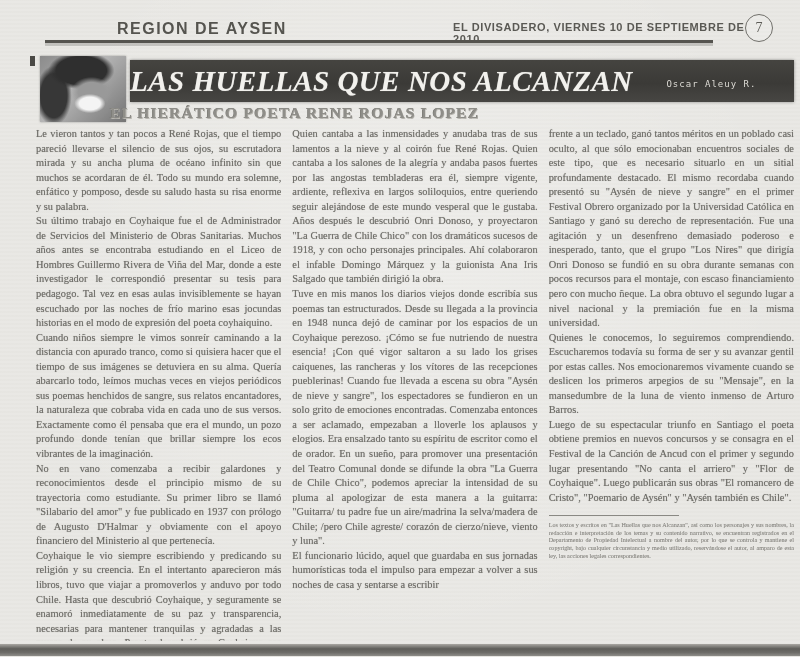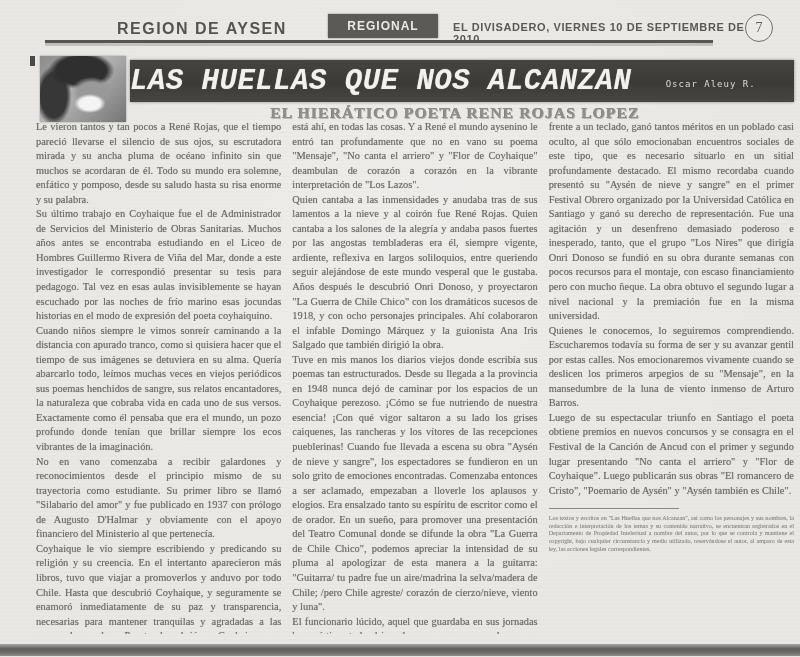--- a/index.html
+++ b/index.html
@@ -54,40 +54,40 @@
     box-shadow:0 0 2px rgba(0,0,0,.35);
   }
   .corner-mark{position:absolute;left:30px;top:56px;width:5px;height:10px;background:#4a4945;}
   .title-banner{
     position:absolute;left:130px;right:6px;top:60px;height:42px;
     background:linear-gradient(180deg,#454440 0%,#3b3a37 55%,#474643 100%);
     display:flex;align-items:center;box-shadow:0 0 3px rgba(0,0,0,.4);
   }
   .article-title{
     flex:1;text-align:center;color:#f2f1ed;
-    font-family:Liberation Mono, monospace;font-weight:bold;font-style:italic;
+    font-family:Liberation Serif, serif;font-weight:bold;font-style:italic;
     font-size:29px;letter-spacing:.5px;white-space:nowrap;
     text-shadow:0 0 1px rgba(255,255,255,.45);
     padding-right:6px;
   }
   .byline{
     width:180px;padding-right:10px;text-align:center;color:#dcdad4;
     font-family:"DejaVu Sans Mono", monospace;font-size:8.5px;line-height:11px;margin-top:6px;
   }
   .byline .byline-author{font-size:9px;letter-spacing:1px;}
   .article-subtitle{
-    position:absolute;left:110px;width:530px;top:104px;text-align:right;
+    position:absolute;left:110px;width:530px;top:104px;text-align:left;
     font-family:"Liberation Serif", serif;font-weight:bold;
     font-size:15.5px;letter-spacing:1.2px;color:#8f8e89;
     text-shadow:0.6px 0.6px 0 #b7b5af, -0.4px -0.4px 0 #6f6e69;
     white-space:nowrap;
   }
   
   .article-body{
-    position:absolute;left:36px;top:120px;width:758px;height:514px;
+    position:absolute;left:36px;top:127px;width:758px;height:514px;
     display:flex;gap:11px;
   }
   .column{
     flex:1;height:514px;overflow:hidden;
     text-align:justify;color:#6e6d68;
     font-size:10.4px;line-height:14.55px;
     text-shadow:0 0 0.7px rgba(110,109,104,.65);
   }
   .column p{margin:0;}
   .footnote-divider{
@@ -103,21 +103,20 @@
     background:linear-gradient(180deg,#a9a7a2 0%,#5f5e5a 40%,#6c6b67 70%,#8e8d89 100%);
   }
 </style>
 </head>
 <body>
 
 <div class="scan-vignette"></div>
 
 <div class="masthead">
   <div class="region-label">REGION DE AYSEN</div>
-  <div class="section-badge">REGIONAL</div>
   <div class="masthead-date">EL DIVISADERO, VIERNES 10 DE SEPTIEMBRE DE 2010</div>
   <div class="page-number-badge">7</div>
 </div>
 <div class="header-rule"></div>
 
 <div class="corner-mark"></div>
 <div class="author-photo"></div>
 <div class="title-banner">
   <div class="article-title">LAS HUELLAS QUE NOS ALCANZAN</div>
   <div class="byline">
@@ -128,21 +127,20 @@
 
 <div class="article-body">
   <div class="column">
     <p>Le vieron tantos y tan pocos a René Rojas, que el tiempo pareció llevarse el silencio de sus ojos, su escrutadora mirada y su ancha pluma de océano infinito sin que muchos se acordaran de él. Todo su mundo era solemne, enfático y pomposo, desde su saludo hasta su risa enorme y su palabra.</p>
     <p>Su último trabajo en Coyhaique fue el de Administrador de Servicios del Ministerio de Obras Sanitarias. Muchos años antes se encontraba estudiando en el Liceo de Hombres Guillermo Rivera de Viña del Mar, donde a este investigador le correspondió presentar su tesis para pedagogo. Tal vez en esas aulas invisiblemente se hayan escuchado por las noches de frío marino esas jocundas historias en el modo de expresión del poeta coyhaiquino.</p>
     <p>Cuando niños siempre le vimos sonreír caminando a la distancia con apurado tranco, como si quisiera hacer que el tiempo de sus imágenes se detuviera en su alma. Quería abarcarlo todo, leímos muchas veces en viejos periódicos sus poemas henchidos de sangre, sus relatos encantadores, la naturaleza que cobraba vida en cada uno de sus versos. Exactamente como él pensaba que era el mundo, un pozo profundo donde tenían que brillar siempre los ecos vibrantes de la imaginación.</p>
     <p>No en vano comenzaba a recibir galardones y reconocimientos desde el principio mismo de su trayectoria como estudiante. Su primer libro se llamó "Silabario del amor" y fue publicado en 1937 con prólogo de Augusto D'Halmar y obviamente con el apoyo financiero del Ministerio al que pertenecía.</p>
     <p>Coyhaique le vio siempre escribiendo y predicando su religión y su creencia. En el intertanto aparecieron más libros, tuvo que viajar a promoverlos y anduvo por todo Chile. Hasta que descubrió Coyhaique, y seguramente se enamoró inmediatamente de su paz y transparencia, necesarias para mantener tranquilas y agradadas a las musas de su alma. Pronto descubrió en Coyhaique esa esencia que revolotea plena frente a los ojos de los que la descubren. No cuesta mucho,</p>
   </div>
   <div class="column">
-    <p>está ahí, en todas las cosas. Y a René el mundo aysenino le entró tan profundamente que no en vano su poema "Mensaje", "No canta el arriero" y "Flor de Coyhaique" deambulan de corazón a corazón en la vibrante interpretación de "Los Lazos".</p>
     <p>Quien cantaba a las inmensidades y anudaba tras de sus lamentos a la nieve y al coirón fue René Rojas. Quien cantaba a los salones de la alegría y andaba pasos fuertes por las angostas tembladeras era él, siempre vigente, ardiente, reflexiva en largos soliloquios, entre queriendo seguir alejándose de este mundo vesperal que le gustaba. Años después le descubrió Onri Donoso, y proyectaron "La Guerra de Chile Chico" con los dramáticos sucesos de 1918, y con ocho personajes principales. Ahí colaboraron el infable Domingo Márquez y la guionista Ana Iris Salgado que también dirigió la obra.</p>
     <p>Tuve en mis manos los diarios viejos donde escribía sus poemas tan estructurados. Desde su llegada a la provincia en 1948 nunca dejó de caminar por los espacios de un Coyhaique perezoso. ¡Cómo se fue nutriendo de nuestra esencia! ¡Con qué vigor saltaron a su lado los grises caiquenes, las rancheras y los vítores de las recepciones pueblerinas! Cuando fue llevada a escena su obra "Aysén de nieve y sangre", los espectadores se fundieron en un solo grito de emociones encontradas. Comenzaba entonces a ser aclamado, empezaban a lloverle los aplausos y elogios. Era ensalzado tanto su espíritu de escritor como el de orador. En un sueño, para promover una presentación del Teatro Comunal donde se difunde la obra "La Guerra de Chile Chico", podemos apreciar la intensidad de su pluma al apologizar de esta manera a la guitarra: "Guitarra/ tu padre fue un aire/madrina la selva/madera de Chile; /pero Chile agreste/ corazón de cierzo/nieve, viento y luna".</p>
     <p>El funcionario lúcido, aquel que guardaba en sus jornadas humorísticas toda el impulso para empezar a volver a sus noches de casa y sentarse a escribir</p>
   </div>
   <div class="column">
     <p>frente a un teclado, ganó tantos méritos en un poblado casi oculto, al que sólo emocionaban encuentros sociales de este tipo, que es necesario situarlo en un sitial profundamente destacado. El mismo recordaba cuando presentó su "Aysén de nieve y sangre" en el primer Festival Obrero organizado por la Universidad Católica en Santiago y ganó su derecho de representación. Fue una agitación y un desenfreno demasiado poderoso e inesperado, tanto, que el grupo "Los Nires" que dirigía Onri Donoso se fundió en su obra durante semanas con pocos recursos para el montaje, con escaso financiamiento pero con mucho ñeque. La obra obtuvo el segundo lugar a nivel nacional y la premiación fue en la misma universidad.</p>
     <p>Quienes le conocemos, lo seguiremos comprendiendo. Escucharemos todavía su forma de ser y su avanzar gentil por estas calles. Nos emocionaremos vivamente cuando se deslicen los primeros arpegios de su "Mensaje", en la mansedumbre de la luna de viento inmenso de Arturo Barros.</p>
     <p>Luego de su espectacular triunfo en Santiago el poeta obtiene premios en nuevos concursos y se consagra en el Festival de la Canción de Ancud con el primer y segundo lugar presentando "No canta el arriero" y "Flor de Coyhaique". Luego publicarán sus obras "El romancero de Cristo", "Poemario de Aysén" y "Aysén también es Chile".</p>
     <hr class="footnote-divider">
     <div class="footnote-text">Los textos y escritos en "Las Huellas que nos Alcanzan", así como los personajes y sus nombres, la redacción e interpretación de los temas y su contenido narrativo, se encuentran registrados en el Departamento de Propiedad Intelectual a nombre del autor, por lo que se controla y mantiene el copyright, bajo cualquier circunstancia y medio utilizado, reservándose el autor, al amparo de esta ley, las acciones legales correspondientes.</div>

